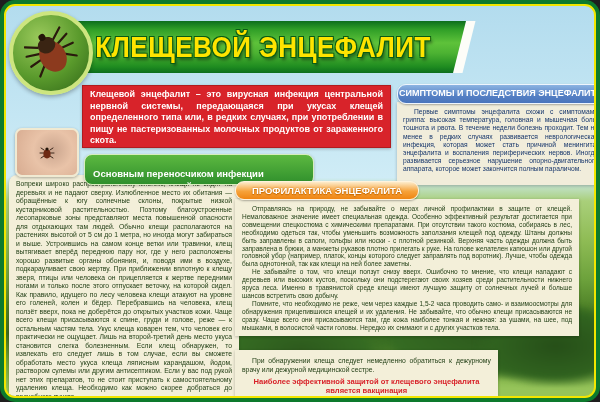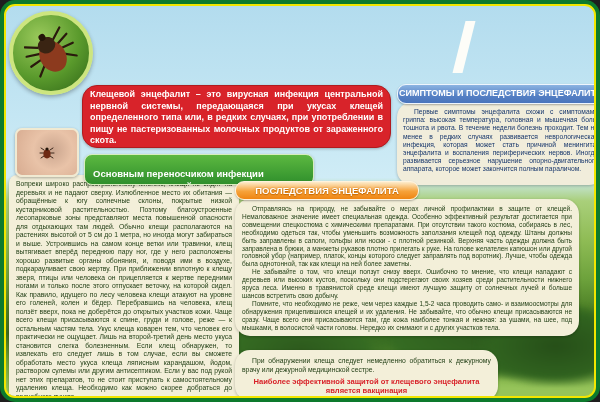--- a/index.html
+++ b/index.html
@@ -26,21 +26,21 @@
   
   .tick-circle{position:absolute;left:3px;top:5px;width:84px;height:84px;border-radius:50%;
     border:4px solid #cde57f;box-sizing:border-box;z-index:5;box-shadow:0 2px 4px rgba(0,0,0,.3);
     background:radial-gradient(circle at 35% 30%,#9ac95b,#5a9a2c 55%,#376f1b 92%);
     display:flex;align-items:center;justify-content:center;}
   .bite-photo{position:absolute;left:9px;top:122px;width:64px;height:49px;border-radius:7px;
     border:2px solid #f0ead2;box-sizing:border-box;z-index:4;box-shadow:0 1px 3px rgba(0,0,0,.3);
     background:radial-gradient(circle at 60% 45%,#caa58e 0%,#e9c3a8 45%,#d7ab90 100%);
     display:flex;align-items:center;justify-content:center;}
   
-  .card{position:absolute;border-radius:15px;box-shadow:0 1px 3px rgba(0,0,0,.25);box-sizing:border-box;overflow:hidden;}
+  .card{position:absolute;border-radius:0;box-shadow:0 1px 3px rgba(0,0,0,.25);box-sizing:border-box;overflow:hidden;}
   .cream{background:#f3efd9;color:#1c3a10;}
   .jtext{text-align:justify;}
   .intro-card{left:76px;top:79px;width:309px;height:63px;background:#d8232a;border:1px solid #b01b1f;
     color:#fff;font-weight:bold;font-size:9px;line-height:11.5px;padding:3px 7px;z-index:3;}
   .vector-card{left:78px;top:148px;width:230px;height:31px;border-radius:8px;
     background:linear-gradient(180deg,#5cb840,#2f8f2c);border:1px solid #d7eebc;
     color:#fff;font-weight:bold;font-size:9.5px;line-height:12px;padding:13px 8px;z-index:3;}
   .habitat-card{left:3px;top:169px;width:230px;height:226px;border-radius:8px;
     font-size:6.8px;line-height:8.5px;padding:5px 7px;z-index:2;}
   .pill{position:absolute;border-radius:9px;box-sizing:border-box;text-align:center;color:#fff;
@@ -67,20 +67,24 @@
 <body>
 
 <div class="poster">
   <div class="inner">
 
     <div class="tree" style="left:360px;top:288px;width:250px;height:85px;background:radial-gradient(ellipse at 50% 50%,#2d5a1d 0%,#356b22 55%,transparent 75%);"></div>
     <div class="tree" style="left:470px;top:300px;width:160px;height:80px;background:radial-gradient(ellipse at 50% 50%,#264f18 0%,#30621f 55%,transparent 75%);"></div>
     <div class="tree" style="left:210px;top:310px;width:170px;height:65px;background:radial-gradient(ellipse at 50% 50%,#2d5a1d 0%,#356b22 55%,transparent 78%);"></div>
 
     <div class="banner-slash"></div>
+    <div class="banner">
+      <div class="banner-bg"></div>
+      <div class="poster-title">КЛЕЩЕВОЙ ЭНЦЕФАЛИТ</div>
+    </div>
 
     <div class="tick-circle">
       <svg width="54" height="54" viewBox="0 0 54 54">
         <g transform="rotate(-30 27 27)" stroke="#2a190d" stroke-width="2.2" fill="none" stroke-linecap="round">
           <path d="M18 16 L7 9"></path>
             <path d="M16 22 L4 18"></path>
             <path d="M15 28 L3 29"></path>
             <path d="M16 34 L6 42"></path>
           <path d="M36 16 L47 9"></path>
             <path d="M38 22 L50 18"></path>
@@ -114,21 +118,21 @@
 
     <div class="card vector-card">Основным переносчиком инфекции является иксодовый клещ</div>
 
     <div class="card cream habitat-card jtext">Вопреки широко распространённому мнению, клещи не сидят на деревьях и не падают сверху. Излюбленное место их обитания — обращённые к югу солнечные склоны, покрытые низкой кустарниковой растительностью. Поэтому благоустроенные лесопарковые зоны представляют места повышенной опасности для отдыхающих там людей. Обычно клещи располагаются на растениях высотой от 5 см до 1 метра, но иногда могут забираться и выше. Устроившись на самом конце ветки или травинки, клещ вытягивает вперёд переднюю пару ног, где у него расположены хорошо развитые органы обоняния, и, поводя ими в воздухе, подкарауливает свою жертву. При приближении вплотную к клещу зверя, птицы или человека он прицепляется к жертве передними ногами и только после этого отпускает веточку, на которой сидел. Как правило, идущего по лесу человека клещи атакуют на уровне его голеней, колен и бёдер. Перебравшись на человека, клещ ползёт вверх, пока не доберётся до открытых участков кожи. Чаще всего клещи присасываются к спине, груди и голове, реже — к остальным частям тела. Укус клеща коварен тем, что человек его практически не ощущает. Лишь на второй-третий день место укуса становится слегка болезненным. Если клещ обнаружен, то извлекать его следует лишь в том случае, если вы сможете обработать место укуса клеща ляписным карандашом, йодом, раствором сулемы или другим антисептиком. Если у вас под рукой нет этих препаратов, то не стоит приступать к самостоятельному удалению клеща. Необходимо как можно скорее добраться до врачебного пункта.</div>
 
     <div class="pill symptoms-header">СИМПТОМЫ И ПОСЛЕДСТВИЯ ЭНЦЕФАЛИТА</div>
     <div class="card symptoms-card jtext" style="background:#f1eddb;">
       <div class="ind">Первые симптомы энцефалита схожи с симптомами гриппа: высокая температура, головная и мышечная боль, тошнота и рвота. В течение недели болезнь проходит. Тем не менее в редких случаях развивается неврологическая инфекция, которая может стать причиной менингита, энцефалита и воспаления периферических нервов. Иногда развивается серьезное нарушение опорно-двигательного аппарата, которое может закончится полным параличом.</div>
     </div>
 
-    <div class="pill proph-header">ПОСЛЕДСТВИЯ ЭНЦЕФАЛИТА</div>
+    <div class="pill proph-header">ПРОФИЛАКТИКА ЭНЦЕФАЛИТА</div>
     <div class="card cream proph-card jtext">
       <p>Отправляясь на природу, не забывайте о мерах личной профилактики в защите от клещей. Немаловажное значение имеет специальная одежда. Особенно эффективный результат достигается при совмещении спецкостюма с химическими препаратами. При отсутствии такого костюма, собираясь в лес, необходимо одеться так, чтобы уменьшить возможность заползания клещей под одежду. Штаны должны быть заправлены в сапоги, гольфы или носки - с плотной резинкой. Верхняя часть одежды должна быть заправлена в брюки, а манжеты рукавов плотно прилегать к руке. На голове желателен капюшон или другой головной убор (например, платок, концы которого следует заправлять под воротник). Лучше, чтобы одежда была однотонной, так как клещи на ней более заметны.</p>
       <p>Не забывайте о том, что клещи ползут снизу вверх. Ошибочно то мнение, что клещи нападают с деревьев или высоких кустов, поскольку они подстерегают своих хозяев среди растительности нижнего яруса леса. Именно в травянистой среде клещи имеют лучшую защиту от солнечных лучей и больше шансов встретить свою добычу.</p>
       <p>Помните, что необходимо не реже, чем через каждые 1,5-2 часа проводить само- и взаимоосмотры для обнаружения прицепившихся клещей и их удаления. Не забывайте, что обычно клещи присасываются не сразу. Чаще всего они присасываются там, где кожа наиболее тонкая и нежная: за ушами, на шее, под мышками, в волосистой части головы. Нередко их снимают и с других участков тела.</p>
     </div>
 
     <div class="card cream firstaid-card">
       <div class="ind jtext">При обнаружении клеща следует немедленно обратиться к дежурному врачу или дежурной медицинской сестре.</div>
       <div class="vacc">Наиболее эффективной защитой от клещевого энцефалита является вакцинация</div>
     </div>

